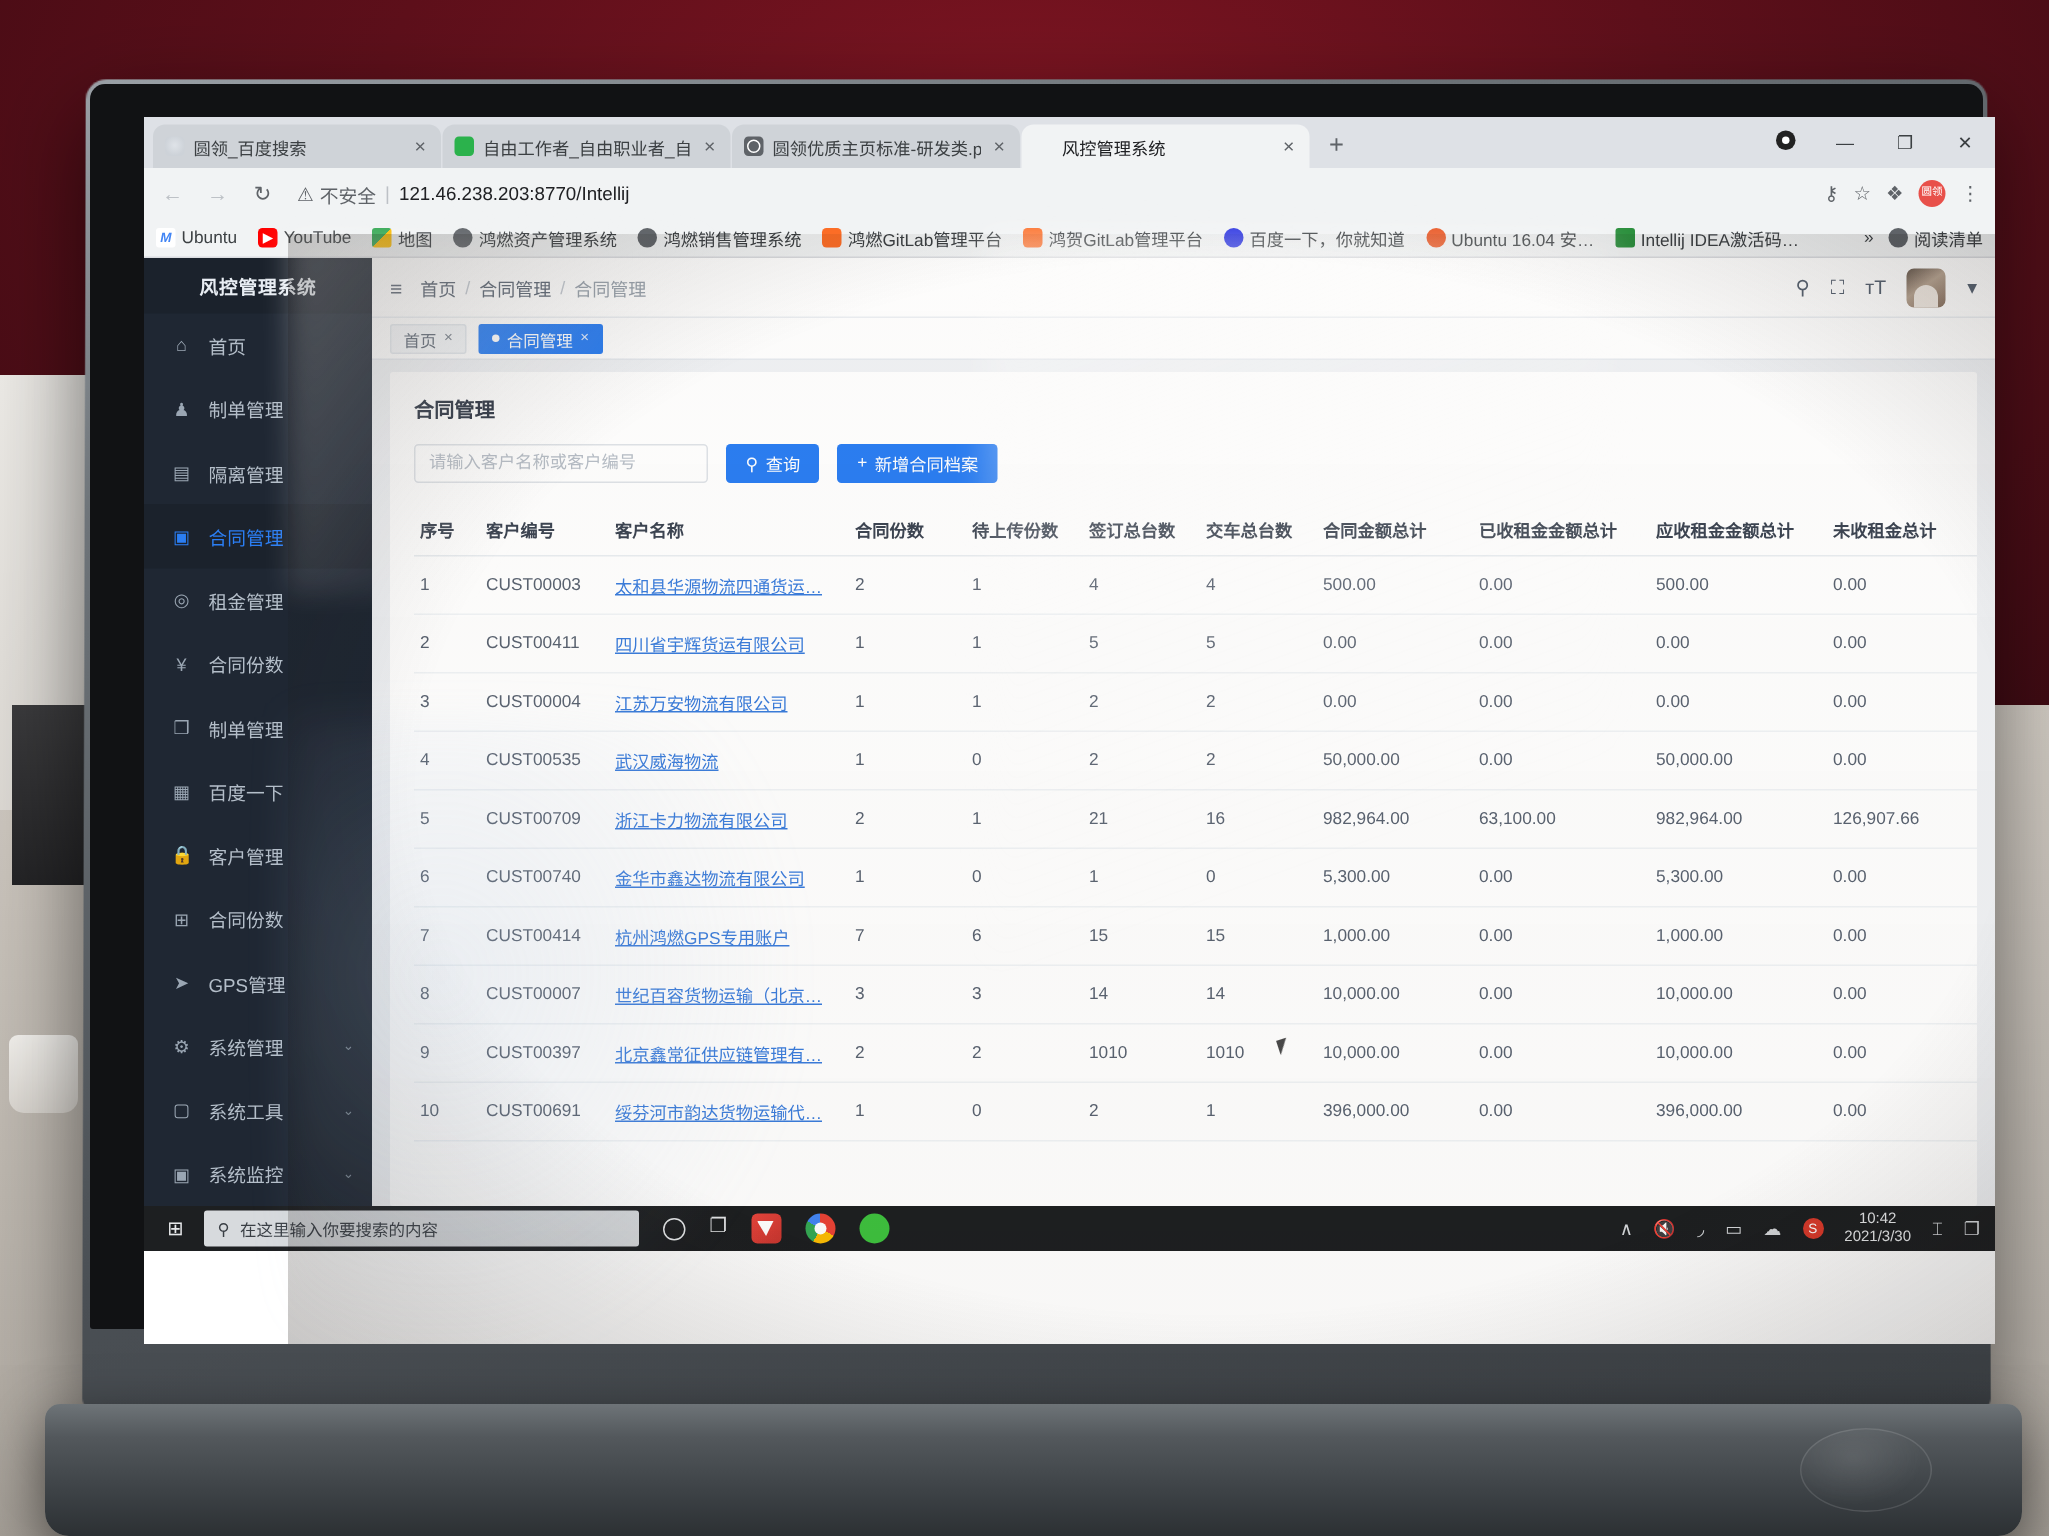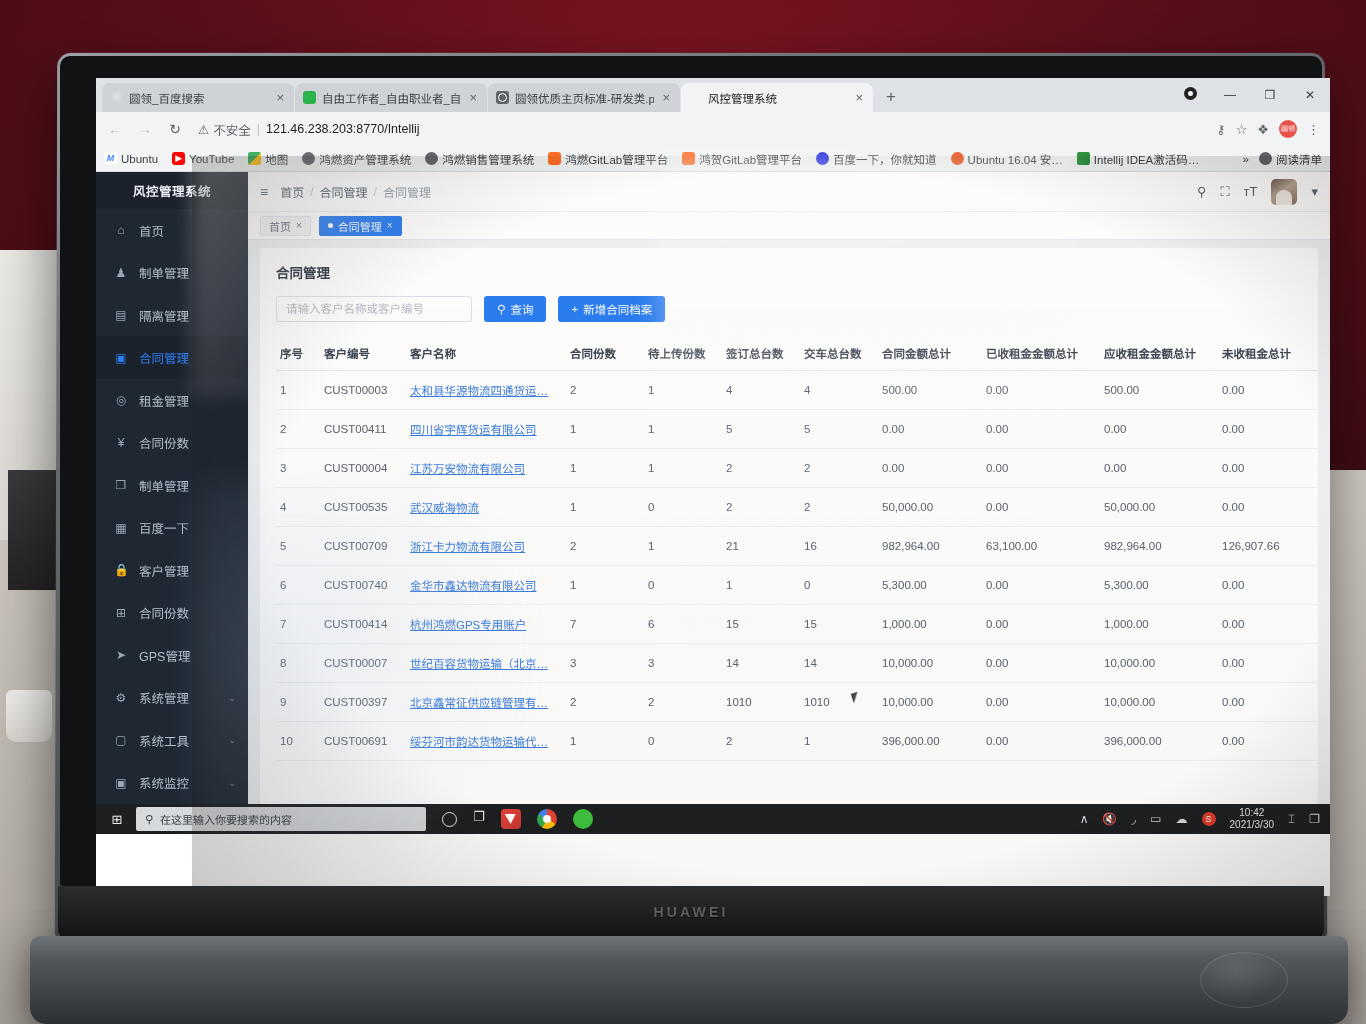--- a/index.html
+++ b/index.html
@@ -731,19 +731,16 @@
       </div>
     </div>
 
     <div class="glare3"></div>
     <div class="glare1"></div>
     <div class="glare2"></div>
     <div class="screen-tint"></div>
     <div class="vignette"></div>
   </div>
 
-  <div class="laptop-chin">
-    <span class="huawei-logo">HUAWEI</span>
-  </div>
   <div class="base-notch"></div>
   <div class="laptop-base"></div>
   <div class="trackpad-hint"></div>
 </div>
 
 </body></html>

